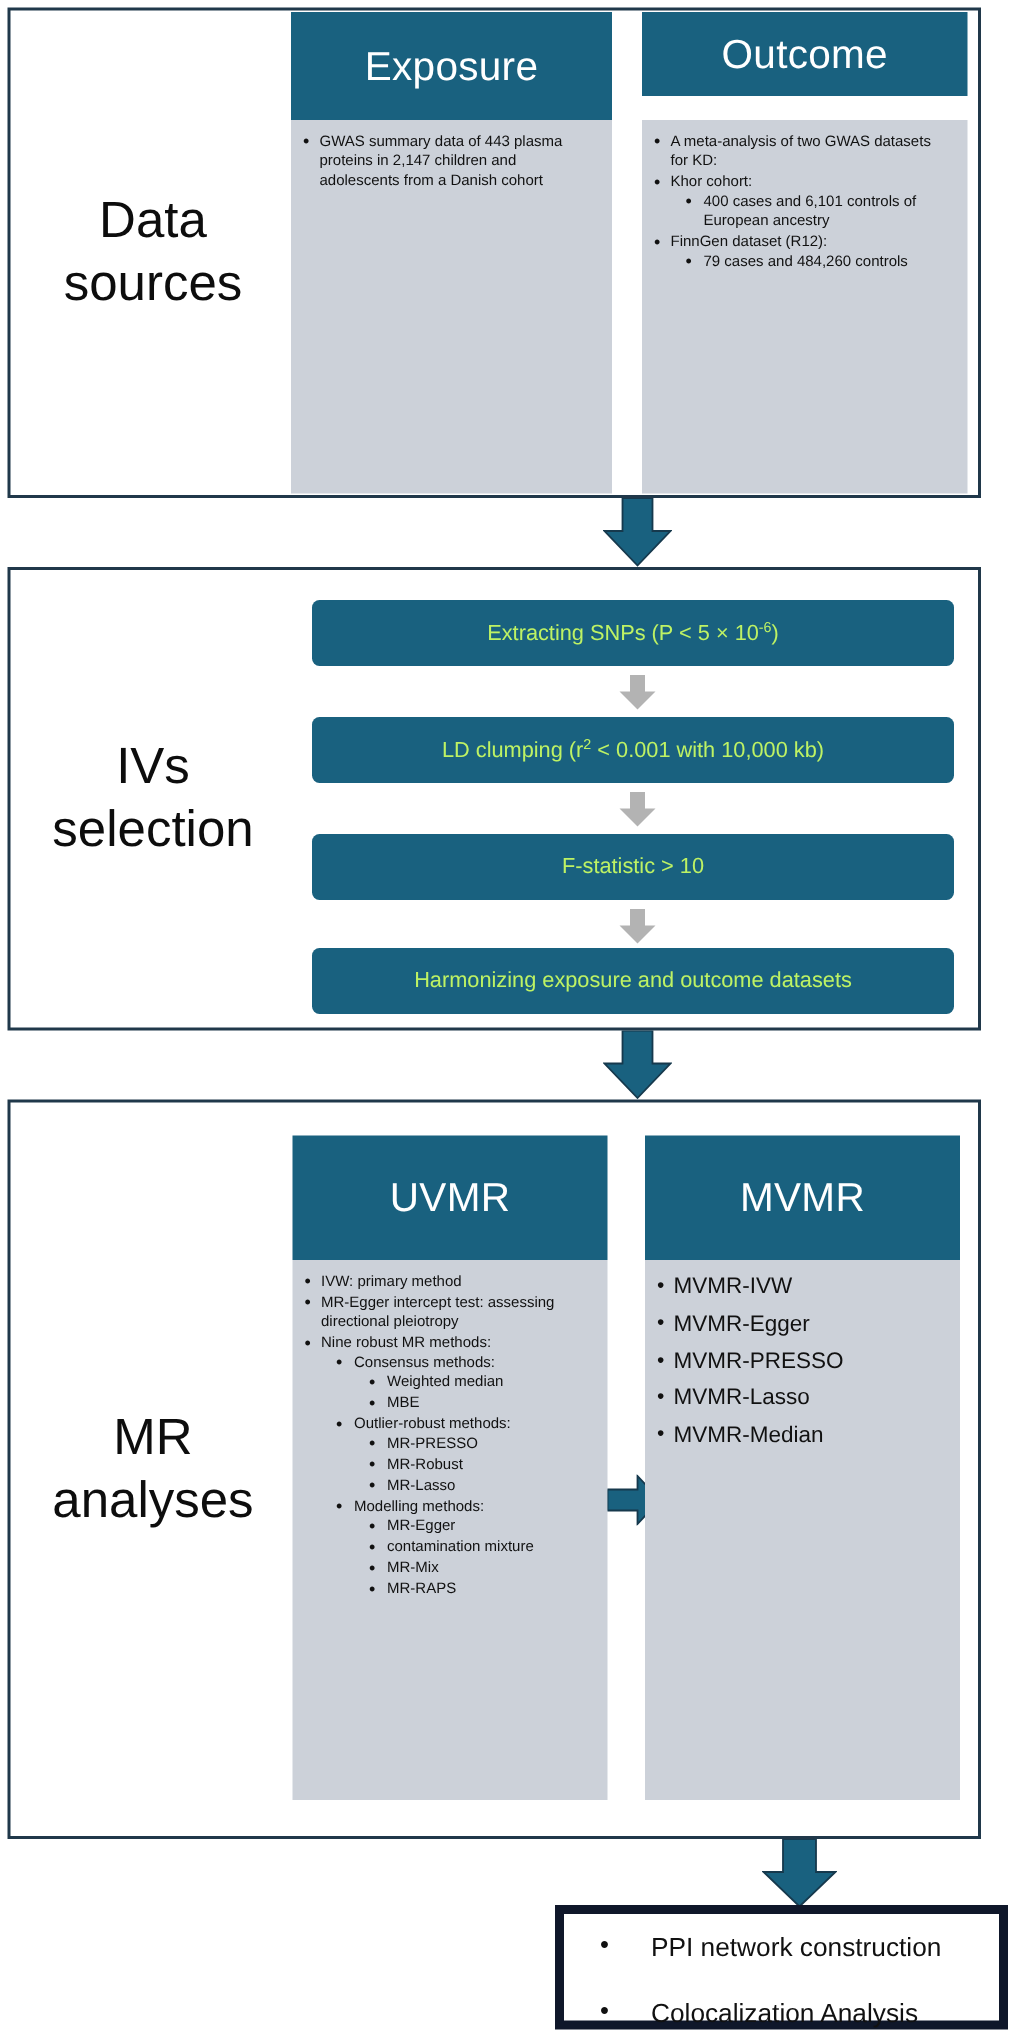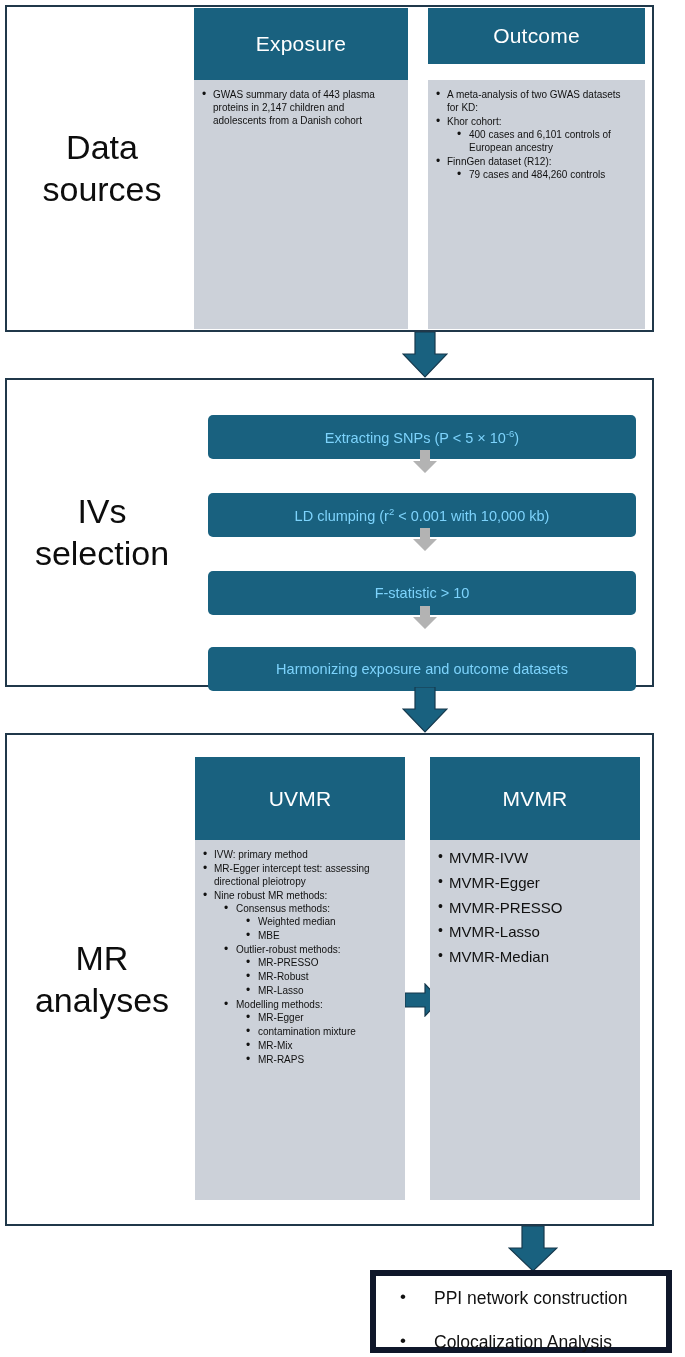--- a/index.html
+++ b/index.html
@@ -42,21 +42,21 @@
 
   
   .col-head {
     position: absolute;
     box-sizing: border-box;
     background: #19617f;
     color: #ffffff;
     display: flex;
     align-items: center;
     justify-content: center;
-    font-size: 21px;
+    font-size: 27px;
     letter-spacing: .2px;
   }
   
   .col-body {
     position: absolute;
     box-sizing: border-box;
     background: #ccd1d9;
     padding: 8px 10px 8px 8px;
   }
 
@@ -87,27 +87,26 @@
 
   .col-body.big li { font-size: 15px; line-height: 1.32; margin-bottom: 5px; }
   .col-body.big li::before { font-size: 14px; }
 
   
   .step {
     position: absolute;
     box-sizing: border-box;
     background: #19617f;
     border-radius: 5px;
-    color: #7dd3fc;
+    color: #bef264;
     display: flex;
     align-items: center;
     justify-content: center;
     font-size: 14.5px;
     text-align: center;
-    margin-top: 15px;
   }
   .step sup { font-size: 9.5px; vertical-align: super; }
 
   
   .arrow-down {
     position: absolute;
   }
   .arrow-right {
     position: absolute;
   }

